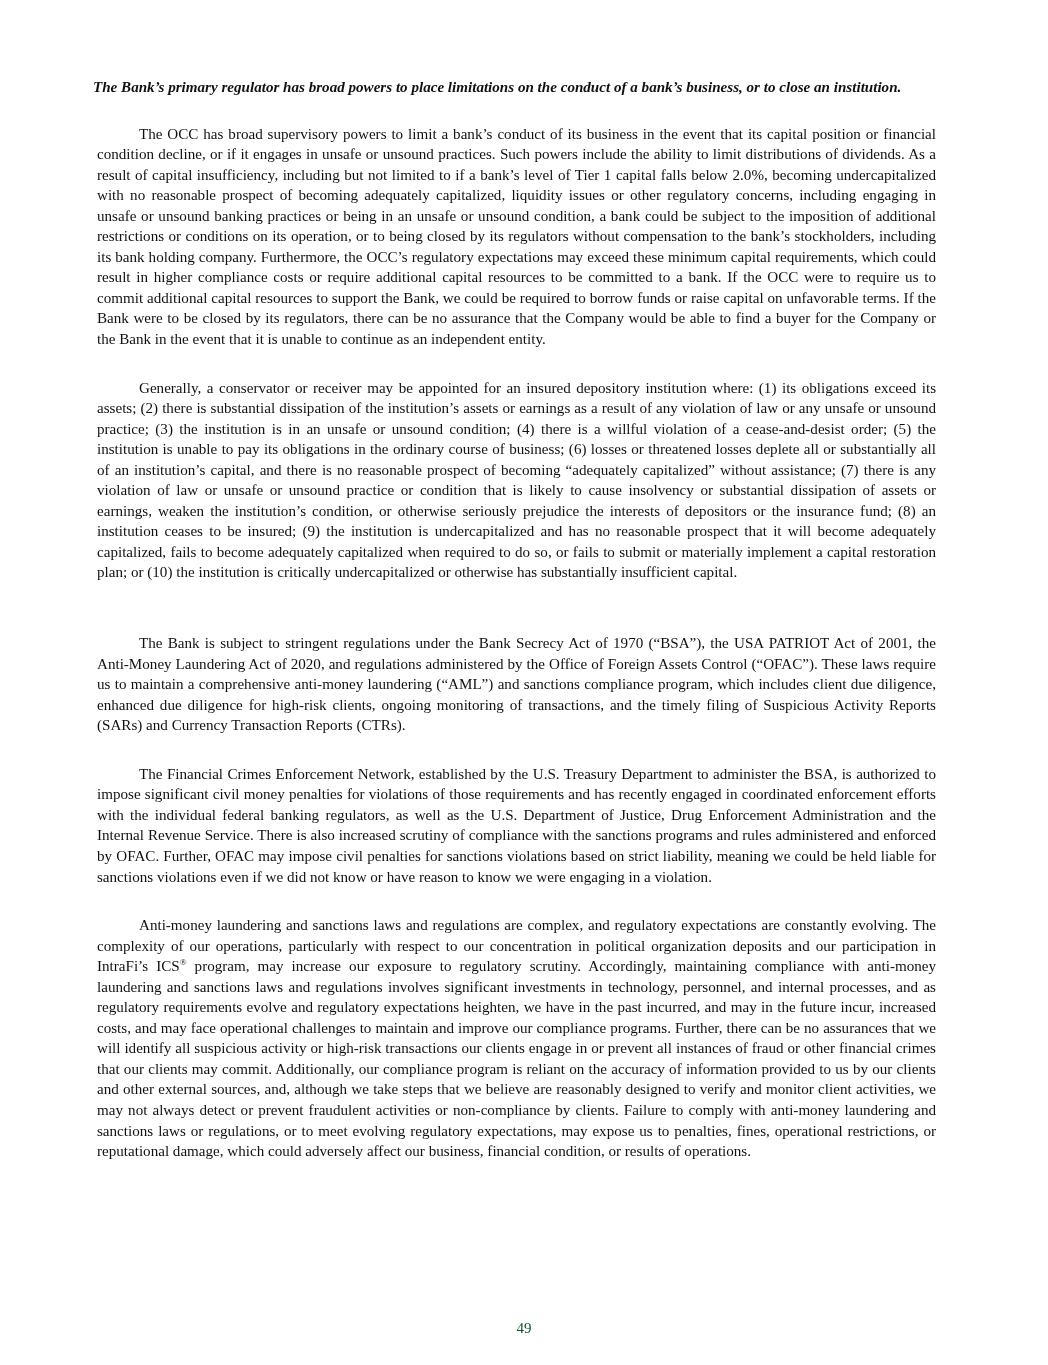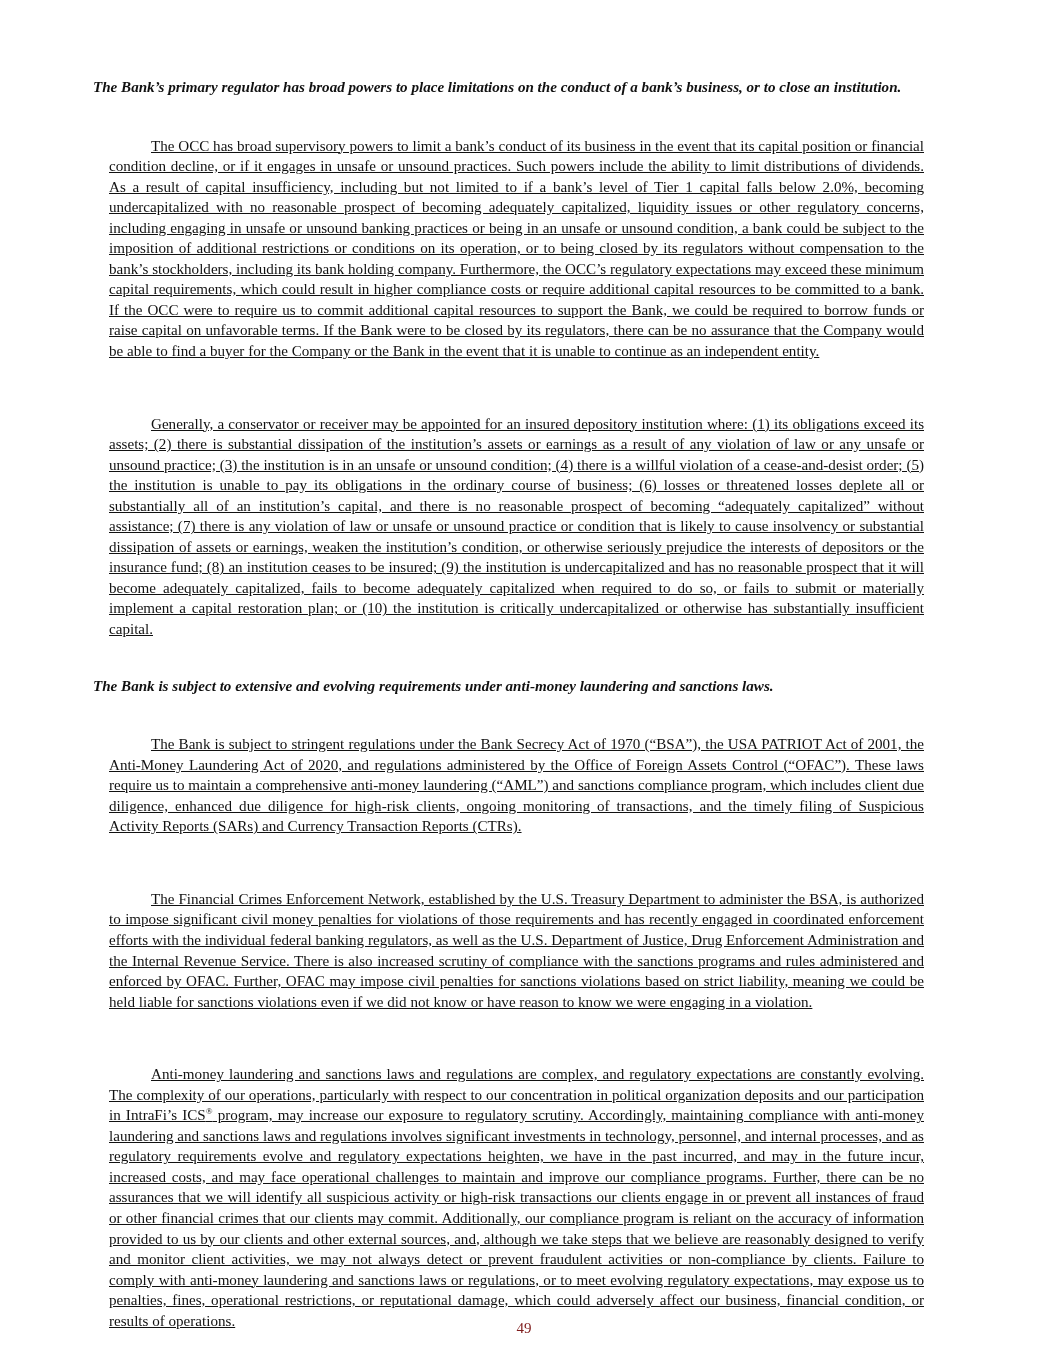--- a/index.html
+++ b/index.html
@@ -2,40 +2,39 @@
 <html><head>
 <meta charset="utf-8">
 <style>
   html, body { margin: 0; padding: 0; background: #ffffff; }
   body { width: 1048px; height: 1365px; position: relative; overflow: hidden; }
   .page {
     position: absolute; left: 93px; top: 77px; width: 847px;
     font-family: "Liberation Serif", serif; font-size: 15.1px; line-height: 20.55px; color: #111;
   }
   .heading { font-weight: bold; font-style: italic; margin: 0; text-align: justify; }
-  p.body { margin: 16px; text-indent: 42px; text-align: justify; text-decoration: underline; }
+  p.body { margin: 4px; text-indent: 42px; text-align: justify; }
   .gap-h { height: 22px; }
   .gap-p { height: 20px; }
   .pagenum {
     position: absolute; left: 0; width: 1048px; top: 1320px; text-align: center;
-    font-family: "Liberation Serif", serif; font-size: 15px; color: #7f1d1d;
+    font-family: "Liberation Serif", serif; font-size: 15px; color: #14532d;
   }
   sup { font-size: 9px; line-height: 0; }
 </style>
 </head>
 <body>
 
 <div class="page">
   <p class="heading">The Bank’s primary regulator has broad powers to place limitations on the conduct of a bank’s business, or to close an institution.</p>
   <div class="gap-h"></div>
   <p class="body">The OCC has broad supervisory powers to limit a bank’s conduct of its business in the event that its capital position or financial condition decline, or if it engages in unsafe or unsound practices. Such powers include the ability to limit distributions of dividends. As a result of capital insufficiency, including but not limited to if a bank’s level of Tier 1 capital falls below 2.0%, becoming undercapitalized with no reasonable prospect of becoming adequately capitalized, liquidity issues or other regulatory concerns, including engaging in unsafe or unsound banking practices or being in an unsafe or unsound condition, a bank could be subject to the imposition of additional restrictions or conditions on its operation, or to being closed by its regulators without compensation to the bank’s stockholders, including its bank holding company. Furthermore, the OCC’s regulatory expectations may exceed these minimum capital requirements, which could result in higher compliance costs or require additional capital resources to be committed to a bank. If the OCC were to require us to commit additional capital resources to support the Bank, we could be required to borrow funds or raise capital on unfavorable terms. If the Bank were to be closed by its regulators, there can be no assurance that the Company would be able to find a buyer for the Company or the Bank in the event that it is unable to continue as an independent entity.</p>
   <div class="gap-p"></div>
   <p class="body">Generally, a conservator or receiver may be appointed for an insured depository institution where: (1) its obligations exceed its assets; (2) there is substantial dissipation of the institution’s assets or earnings as a result of any violation of law or any unsafe or unsound practice; (3) the institution is in an unsafe or unsound condition; (4) there is a willful violation of a cease-and-desist order; (5) the institution is unable to pay its obligations in the ordinary course of business; (6) losses or threatened losses deplete all or substantially all of an institution’s capital, and there is no reasonable prospect of becoming “adequately capitalized” without assistance; (7) there is any violation of law or unsafe or unsound practice or condition that is likely to cause insolvency or substantial dissipation of assets or earnings, weaken the institution’s condition, or otherwise seriously prejudice the interests of depositors or the insurance fund; (8) an institution ceases to be insured; (9) the institution is undercapitalized and has no reasonable prospect that it will become adequately capitalized, fails to become adequately capitalized when required to do so, or fails to submit or materially implement a capital restoration plan; or (10) the institution is critically undercapitalized or otherwise has substantially insufficient capital.</p>
   <div class="gap-p"></div>
-  <p class="heading">The Bank is subject to extensive and evolving requirements under anti-money laundering and sanctions laws.</p>
   <div class="gap-h"></div>
   <p class="body">The Bank is subject to stringent regulations under the Bank Secrecy Act of 1970 (“BSA”), the USA PATRIOT Act of 2001, the Anti-Money Laundering Act of 2020, and regulations administered by the Office of Foreign Assets Control (“OFAC”). These laws require us to maintain a comprehensive anti-money laundering (“AML”) and sanctions compliance program, which includes client due diligence, enhanced due diligence for high-risk clients, ongoing monitoring of transactions, and the timely filing of Suspicious Activity Reports (SARs) and Currency Transaction Reports (CTRs).</p>
   <div class="gap-p"></div>
   <p class="body">The Financial Crimes Enforcement Network, established by the U.S. Treasury Department to administer the BSA, is authorized to impose significant civil money penalties for violations of those requirements and has recently engaged in coordinated enforcement efforts with the individual federal banking regulators, as well as the U.S. Department of Justice, Drug Enforcement Administration and the Internal Revenue Service. There is also increased scrutiny of compliance with the sanctions programs and rules administered and enforced by OFAC. Further, OFAC may impose civil penalties for sanctions violations based on strict liability, meaning we could be held liable for sanctions violations even if we did not know or have reason to know we were engaging in a violation.</p>
   <div class="gap-p"></div>
   <p class="body"><span>Anti-money laundering and sanctions laws and regulations are complex, and regulatory expectations are constantly evolving. The complexity of our operations, particularly with respect to our concentration in political organization deposits and our participation in IntraFi’s ICS</span><sup>®</sup><span> program, may increase our exposure to regulatory scrutiny. Accordingly, maintaining compliance with anti-money laundering and sanctions laws and regulations involves significant investments in technology, personnel, and internal processes, and as regulatory requirements evolve and regulatory expectations heighten, we have in the past incurred, and may in the future incur, increased costs, and may face operational challenges to maintain and improve our compliance programs. Further, there can be no assurances that we will identify all suspicious activity or high-risk transactions our clients engage in or prevent all instances of fraud or other financial crimes that our clients may commit. Additionally, our compliance program is reliant on the accuracy of information provided to us by our clients and other external sources, and, although we take steps that we believe are reasonably designed to verify and monitor client activities, we may not always detect or prevent fraudulent activities or non-compliance by clients. Failure to comply with anti-money laundering and sanctions laws or regulations, or to meet evolving regulatory expectations, may expose us to penalties, fines, operational restrictions, or reputational damage, which could adversely affect our business, financial condition, or results of operations.</span></p>
 </div>
 
 <div class="pagenum">49</div>
 

